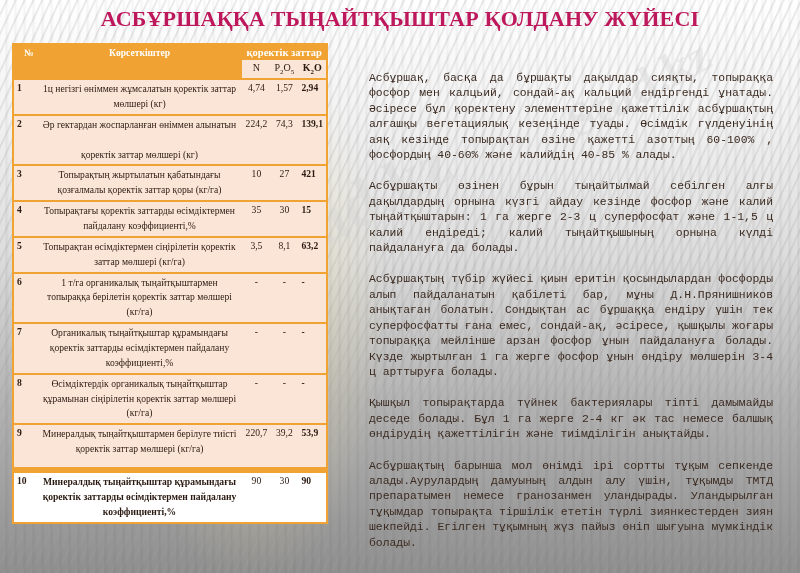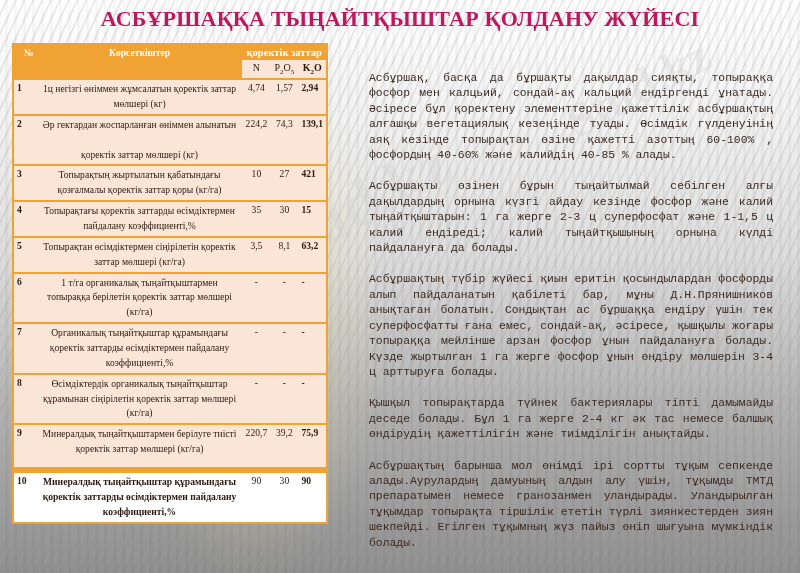--- a/index.html
+++ b/index.html
@@ -141,21 +141,21 @@
       <td class="v">-</td>
       <td class="vb">-</td>
     </tr>
     <tr>
       <td class="num">9</td>
       <td class="ind" style="height:46px; overflow:hidden;">
           <div style="max-height:42px; overflow:hidden;">Минералдық тыңайтқыштармен берілуге тиісті қоректік заттар мөлшері (кг/га)</div>
         </td>
       <td class="v bottom">220,7</td>
       <td class="v bottom">39,2</td>
-      <td class="vb bottom">75,9</td>
+      <td class="vb bottom">53,9</td>
     </tr>
     <tr class="last">
       <td class="num">10</td>
       <td class="ind">Минералдық тыңайтқыштар құрамындағы қоректік заттарды өсімдіктермен пайдалану коэффициенті,%</td>
       <td class="v middle" style="font-weight:normal">90</td>
       <td class="v middle" style="font-weight:normal">30</td>
       <td class="vb middle">90</td>
     </tr>
   </tbody>
 </table>

